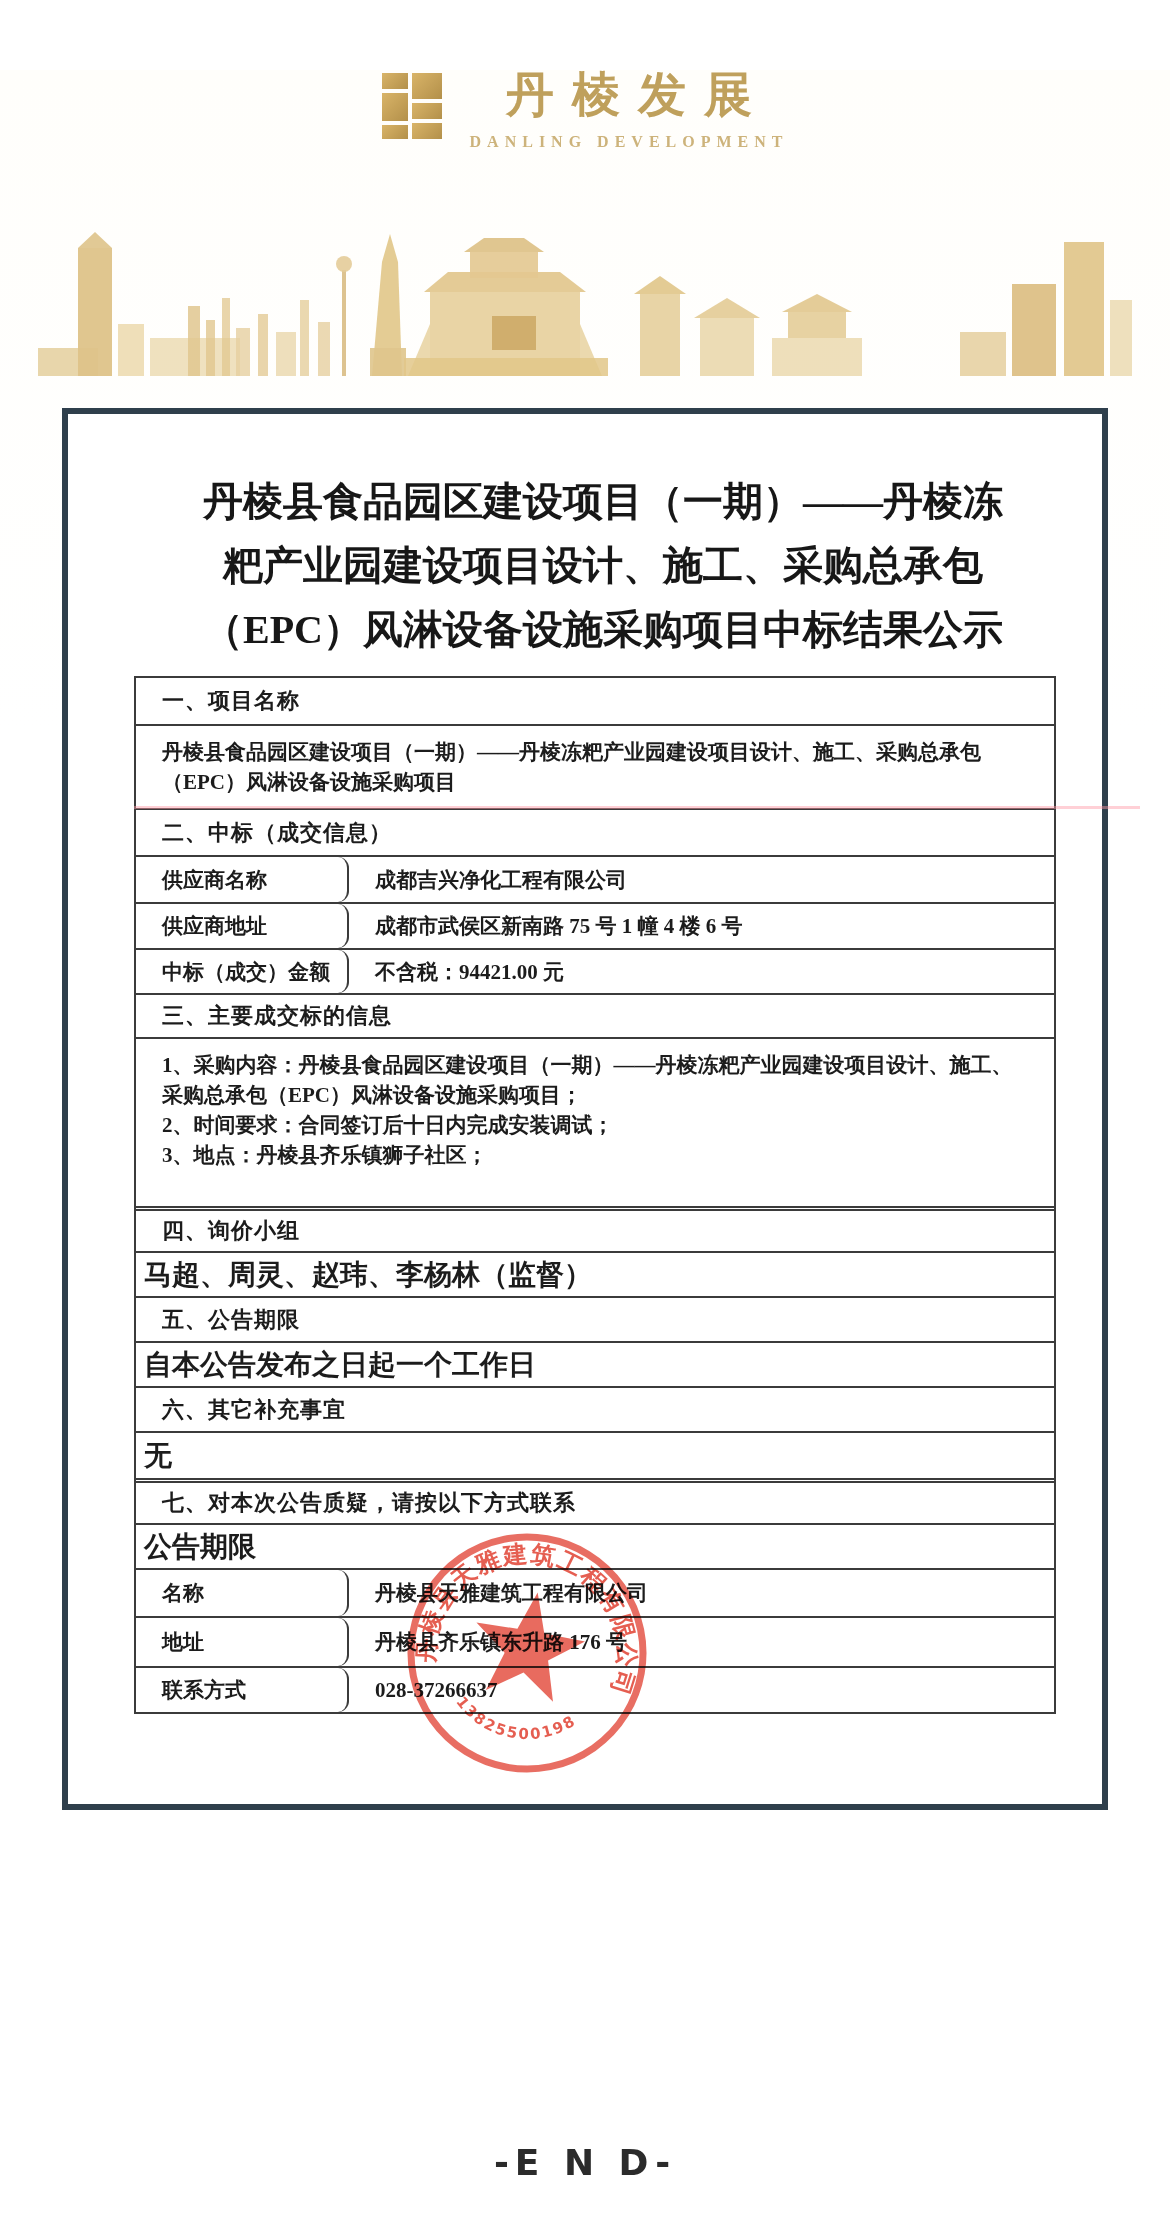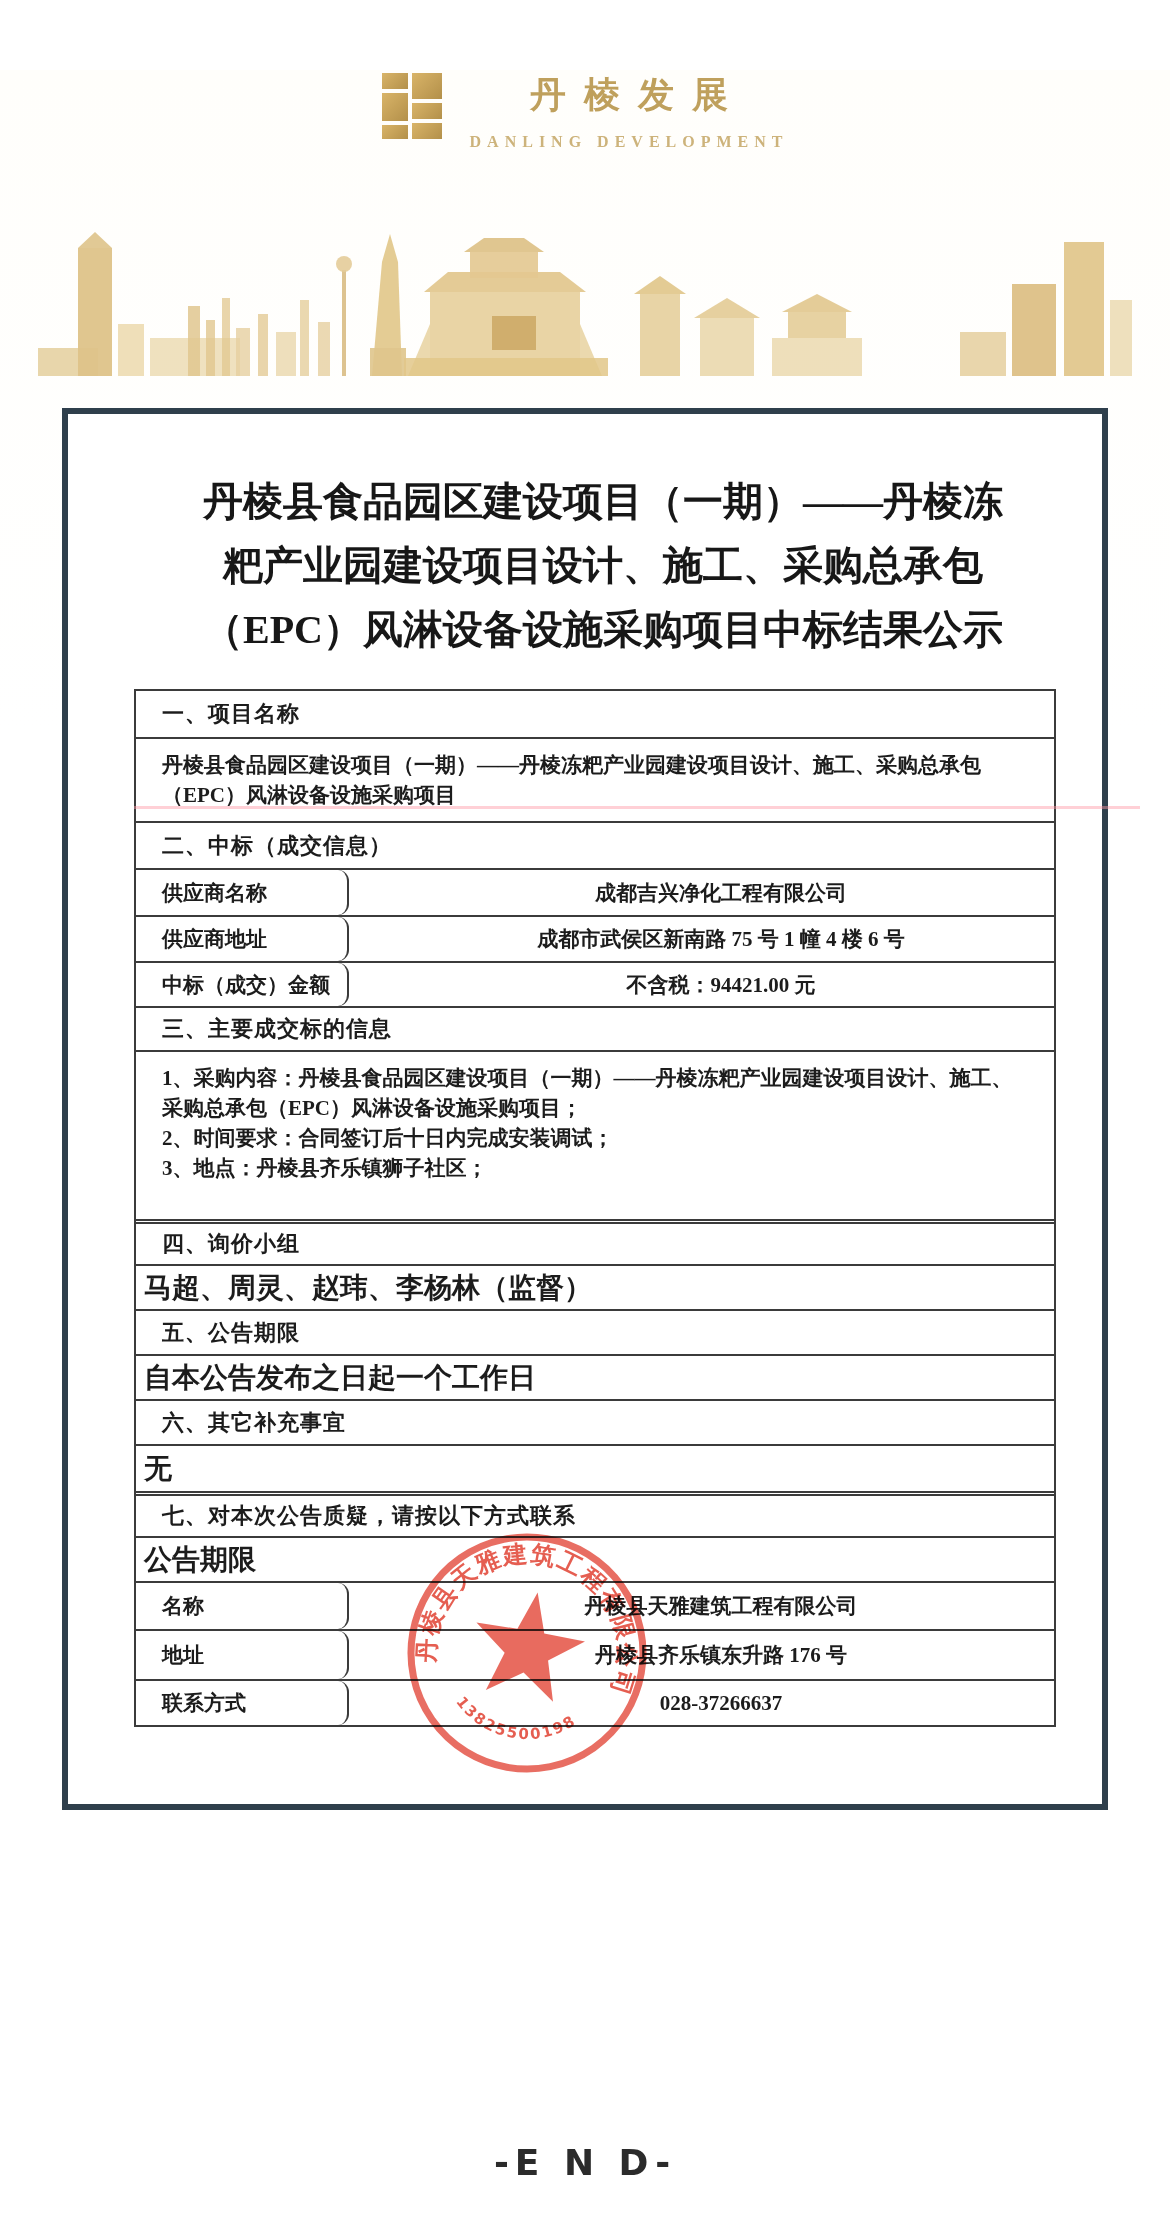--- a/index.html
+++ b/index.html
@@ -9,48 +9,48 @@
     overflow:hidden;
   }
   .page{position:relative;width:1170px;height:2222px;background:linear-gradient(180deg,#fffefb 0%,#ffffff 30%);}
 
   
   .brand-row{margin-top:70px;display:flex;justify-content:center;align-items:center;gap:26px;height:76px;}
   .logo-mark{width:62px;height:70px;display:grid;grid-template-columns:26px 30px;gap:4px;}
   .logo-col{display:flex;flex-direction:column;gap:4px;}
   .logo-cell{background:linear-gradient(135deg,#d9b468,#b3904a);}
   .brand-text{display:flex;flex-direction:column;align-items:center;}
-  .brand-name{font-size:36px;font-weight:700;letter-spacing:18px;color:#bfa05c;line-height:60px;white-space:nowrap;text-indent:18px;}
+  .brand-name{font-size:48px;font-weight:700;letter-spacing:18px;color:#bfa05c;line-height:60px;white-space:nowrap;text-indent:18px;}
   .brand-sub{font-size:16px;font-weight:600;letter-spacing:6px;color:#cdb37b;margin-top:8px;font-family:"Liberation Serif",serif;}
 
   
   .skyline{margin-top:82px;width:1170px;height:148px;}
 
   
   .doc-frame{
     box-sizing:border-box;margin:28px auto 0;width:1046px;height:1402px;
     border:6px solid #2f3f4c;background:#ffffff;position:relative;
   }
   .doc-title{margin-top:56px;text-align:center;font-weight:700;font-size:40px;line-height:64px;color:#171717;}
   .doc-title div{white-space:nowrap;padding-left:36px;}
 
   
   .doc-table{
-    box-sizing:border-box;margin:27px 0 0 66px;width:922px;
+    box-sizing:border-box;margin:14px 0 0 66px;width:922px;
     border:2px solid #3b3b3b;font-weight:600;
   }
   .t-row{box-sizing:border-box;display:flex;align-items:center;border-top:2px solid #3b3b3b;}
   .t-row:first-child{border-top:none;}
   .t-row.dbl{border-top:5px double #3b3b3b;}
   .sec{min-height:45px;font-size:22px;padding-left:26px;letter-spacing:1px;}
   .full{min-height:45px;font-size:28px;padding-left:8px;}
   .wrap{align-items:flex-start;padding:11px 26px 11px 26px;font-size:21px;line-height:30px;display:block;}
   .two .cell-label{box-sizing:border-box;width:213px;align-self:stretch;display:flex;align-items:center;
     border-right:2px solid #3b3b3b;padding-left:26px;font-size:21px;border-radius:11px;}
-  .two .cell-value{flex:1;padding-left:39px;font-size:21px;text-align:center;}
+  .two .cell-value{flex:1;padding-left:26px;font-size:21px;}
   .h46{min-height:46px;}.h84{min-height:84px;}.h47{min-height:47px;}.h45{min-height:45px;}
   .h44{min-height:44px;}.h169{min-height:169px;}.h48{min-height:48px;}.h50{min-height:50px;}
   .deal p{margin:0;padding:0;}
 
   
   .stamp{position:absolute;left:387px;top:1443px;width:280px;height:280px;z-index:5;
     mix-blend-mode:multiply;opacity:0.82;pointer-events:none;}
 
   
   .artifact-line{position:absolute;left:134px;top:736px;width:1006px;height:3px;

